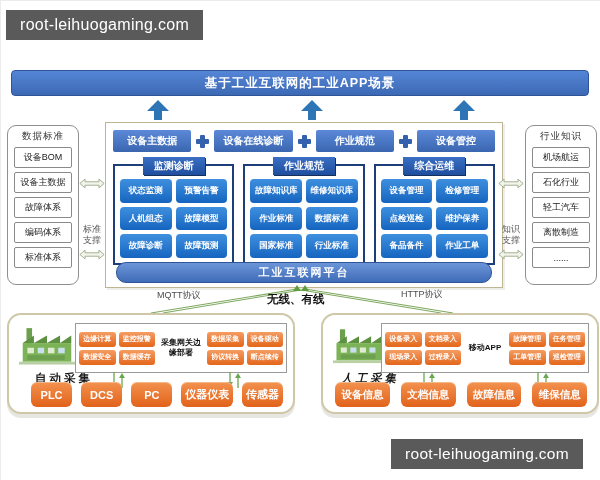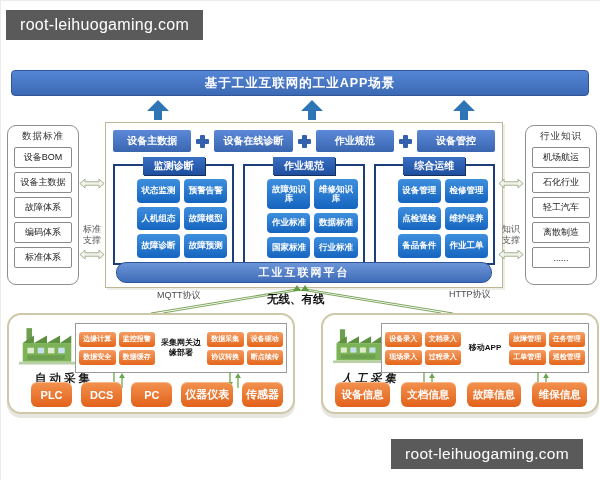--- a/index.html
+++ b/index.html
@@ -26,21 +26,21 @@
     color:#fff;font-weight:bold;font-size:10px;display:flex;align-items:center;justify-content:center;white-space:nowrap;}
   .plus-icon{position:relative;width:13px;height:13px;flex:0 0 13px;}
   .plus-icon::before{content:"";position:absolute;left:4px;top:0;width:5px;height:13px;background:#3461ae;border-radius:1px;}
   .plus-icon::after{content:"";position:absolute;left:0;top:4px;width:13px;height:5px;background:#3461ae;border-radius:1px;}
 
   .cols{position:absolute;left:7px;right:7px;top:41px;height:101px;display:flex;gap:9px;}
   .col{position:relative;flex:1;border:2px solid #1e3d7b;background:#fff;}
   .col-header{position:absolute;top:-9px;left:50%;transform:translateX(-50%);
     background:linear-gradient(180deg,#3a6fc4,#1e4e9e);color:#fff;font-weight:bold;font-size:10px;
     padding:2px 11px;white-space:nowrap;box-shadow:1px 1px 0 #16305e;}
-  .col-grid{display:grid;grid-template-columns:1fr 1fr;gap:4px;padding:13px 5px 5px 22px;height:calc(100% - 18px);}
+  .col-grid{display:grid;grid-template-columns:1fr 1fr;gap:4px;padding:13px 5px 5px 5px;height:calc(100% - 18px);}
   .btn-blue{border-radius:4px;background:linear-gradient(180deg,#3f8fdf,#1565c0);
     color:#fff;font-size:8.5px;font-weight:bold;display:flex;align-items:center;justify-content:center;
     text-align:center;line-height:1.1;padding:1px;}
 
   .platform{position:absolute;left:10px;right:10px;bottom:4px;height:19px;
     background:linear-gradient(180deg,#6c95d8,#3f6cb8);border:1px solid #2f5597;border-radius:10px;
     color:#fff;font-weight:bold;font-size:11px;display:flex;align-items:center;justify-content:center;letter-spacing:2px;}
 
   
   .side-panel{position:absolute;top:124px;width:70px;height:158px;border:1px solid #8f8f8f;border-radius:9px;background:#fff;}
@@ -52,21 +52,21 @@
 
   .support{position:absolute;width:28px;display:flex;flex-direction:column;align-items:center;gap:2px;}
   .support-left{left:77px;top:177px;}
   .support-right{left:496px;top:177px;}
   .support-label{width:22px;font-size:9px;color:#555;text-align:center;line-height:1.25;margin-top:33px;}
 
   
   .vlines{position:absolute;left:0;top:284px;width:600px;height:30px;pointer-events:none;}
   .proto{position:absolute;font-size:9px;color:#4a4a4a;}
   .proto-left{left:156px;top:288px;}
-  .proto-right{left:400px;top:287px;margin-left:48px;}
+  .proto-right{left:400px;top:287px;}
   .proto-center{left:266px;top:291px;font-size:11.5px;font-weight:bold;color:#111;}
 
   
   .group{position:absolute;top:312px;height:97px;background:#fff;border:2px solid #cfc8a8;border-radius:14px;
     box-shadow:0 4px 0 rgba(185,182,170,.35);}
   .group-auto{left:6px;width:284px;}
   .group-manual{left:320px;width:274px;}
   .factory{position:absolute;left:10px;top:7px;}
   .group-label{position:absolute;top:56px;font-size:11.5px;font-weight:bold;color:#1a1a1a;letter-spacing:3px;}
   .group-auto .group-label{left:26px;}

